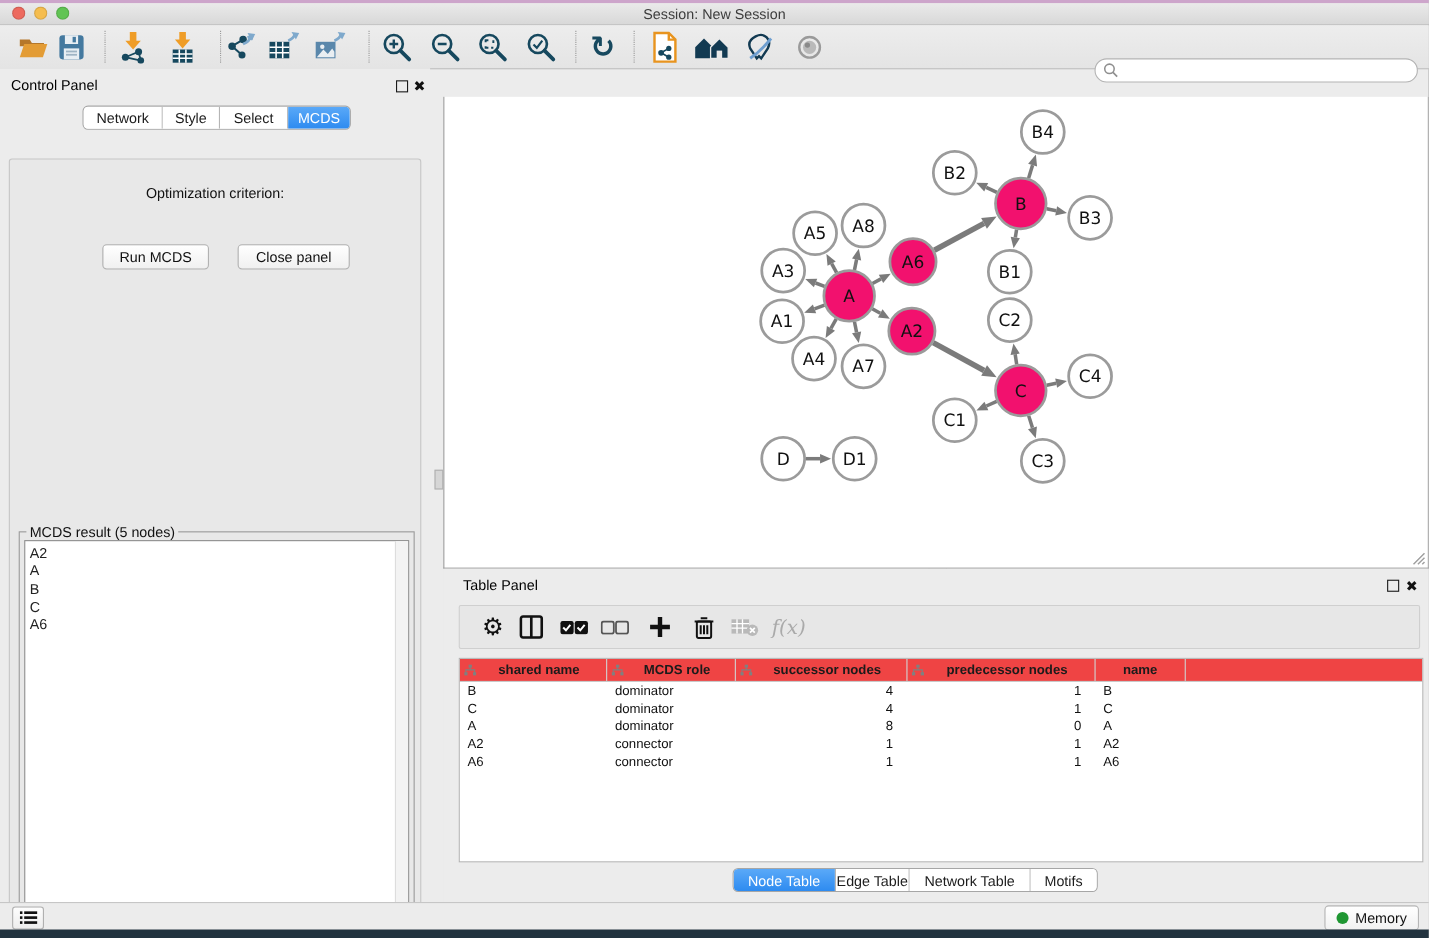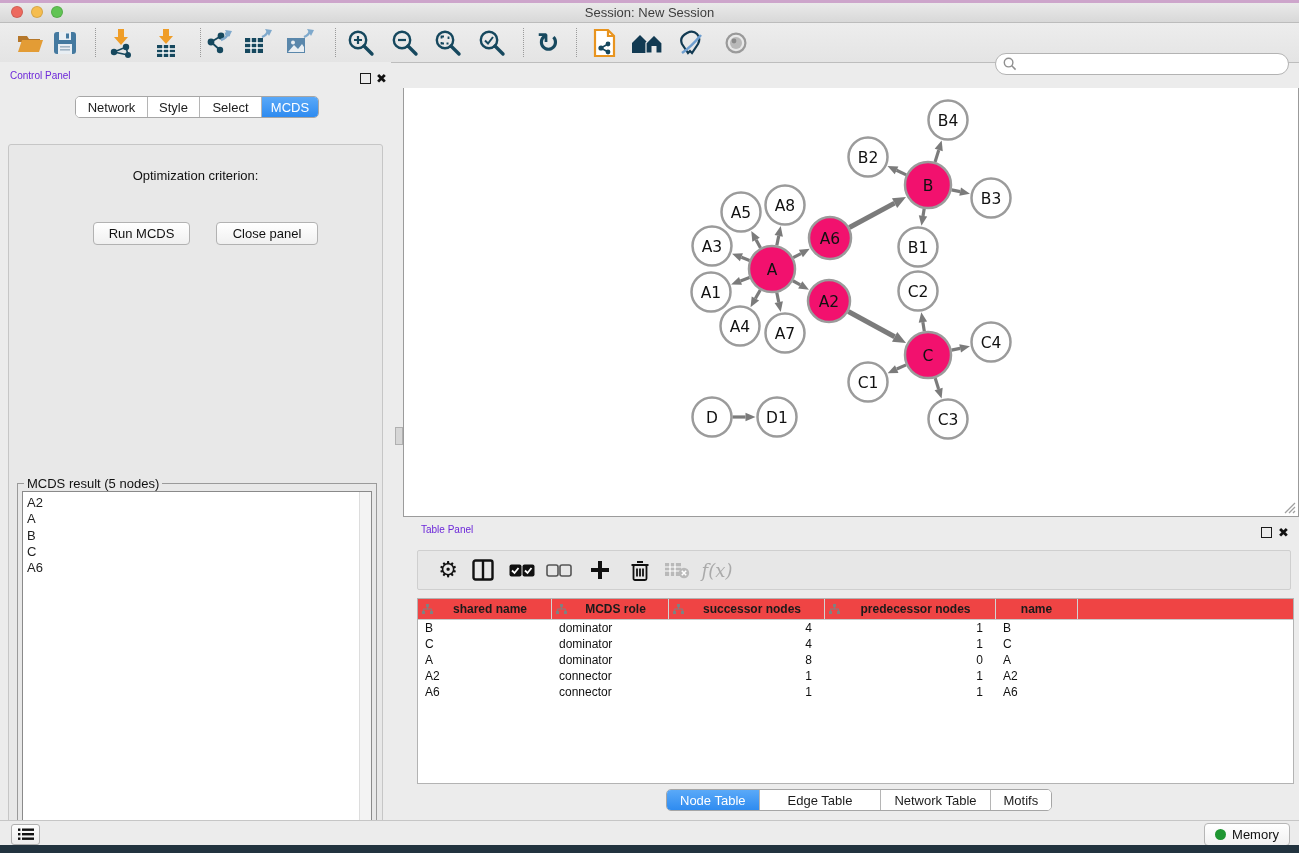--- a/index.html
+++ b/index.html
@@ -17,21 +17,21 @@
   
   .toolbar{position:absolute;left:0;top:23px;width:1299px;height:39px;
            background:linear-gradient(#ededed,#e4e4e4);border-bottom:1px solid #bdbdbd;}
   .ticon{position:absolute;top:4px;width:34px;height:32px;display:flex;align-items:center;justify-content:center;cursor:pointer;}
   .tsep{position:absolute;top:5px;height:29px;border-left:1px dotted #9a9a9a;width:0;}
   .searchbox{position:absolute;left:995px;top:30px;width:294px;height:22px;background:#fff;
              border:1px solid #b3b3b3;border-radius:12px;display:flex;align-items:center;padding-left:7px;box-sizing:border-box;}
   .glyph-refresh{font-size:27px;font-weight:bold;color:#17495f;line-height:26px;}
   
   #control-panel{position:absolute;left:0;top:62px;width:391px;height:758px;background:#ececec;}
-  .panel-header{position:absolute;left:10px;top:8px;font-size:10px;color:#6d28d9;}
+  .panel-header{position:absolute;left:10px;top:8px;font-size:13px;color:#000000;}
   .float-btn{position:absolute;width:9px;height:9px;border:1.5px solid #1a1a1a;display:inline-block;cursor:pointer;}
   .close-x{position:absolute;font-size:13px;font-weight:bold;color:#111;cursor:pointer;line-height:12px;}
   .seg-tabs{position:absolute;display:flex;border:1px solid #a6a6a6;border-radius:5px;overflow:hidden;background:#fff;height:22px;box-sizing:border-box;}
   .seg{font-size:13px;color:#1c1c1c;display:flex;align-items:center;justify-content:center;background:#fff;border-right:1px solid #b5b5b5;cursor:pointer;white-space:nowrap;}
   .seg:last-child{border-right:none;}
   .seg.active{background:linear-gradient(#5aa9f8,#2e8bf0);color:#fff;}
   .cp-content{position:absolute;left:8px;top:117px;width:375px;height:688px;background:#e8e8e8;
               border:1px solid #c6c6c6;border-radius:3px;box-sizing:border-box;margin-top:27px;}
   .opt-label{position:absolute;left:0;right:0;top:23px;text-align:center;font-size:13px;color:#111;}
   .dropdown{position:absolute;left:35px;top:43px;width:305px;height:23px;background:#fff;border:1px solid #b4b4b4;
@@ -568,21 +568,21 @@
             <div class="td-cell" style="width:117px;padding-left:7px;text-align:left">connector</div>
             <div class="td-cell" style="width:156px;padding-right:13px;text-align:right">1</div>
             <div class="td-cell" style="width:171px;padding-right:13px;text-align:right">1</div>
             <div class="td-cell" style="width:82px;padding-left:7px;text-align:left">A6</div>
           </div>
         </div>
     </div>
 
     <div class="seg-tabs" id="table-tabs" style="left:263px;top:272px">
         <div class="seg active" style="padding:0 13px">Node Table</div>
-        <div class="seg" style="padding:0 28px">Edge Table</div>
+        <div class="seg" style="padding:0 1px">Edge Table</div>
         <div class="seg" style="padding:0 13px">Network Table</div>
         <div class="seg" style="padding:0 13px">Motifs</div>
       </div>
   </div>
 
   <div id="status-bar">
     <div class="list-btn">
       <svg width="16" height="13" viewBox="0 0 16 13">
         <rect x="0" y="0.5" width="2.4" height="2.4" fill="#111"></rect>
           <rect x="4" y="0.5" width="12" height="2.4" fill="#111"></rect>

